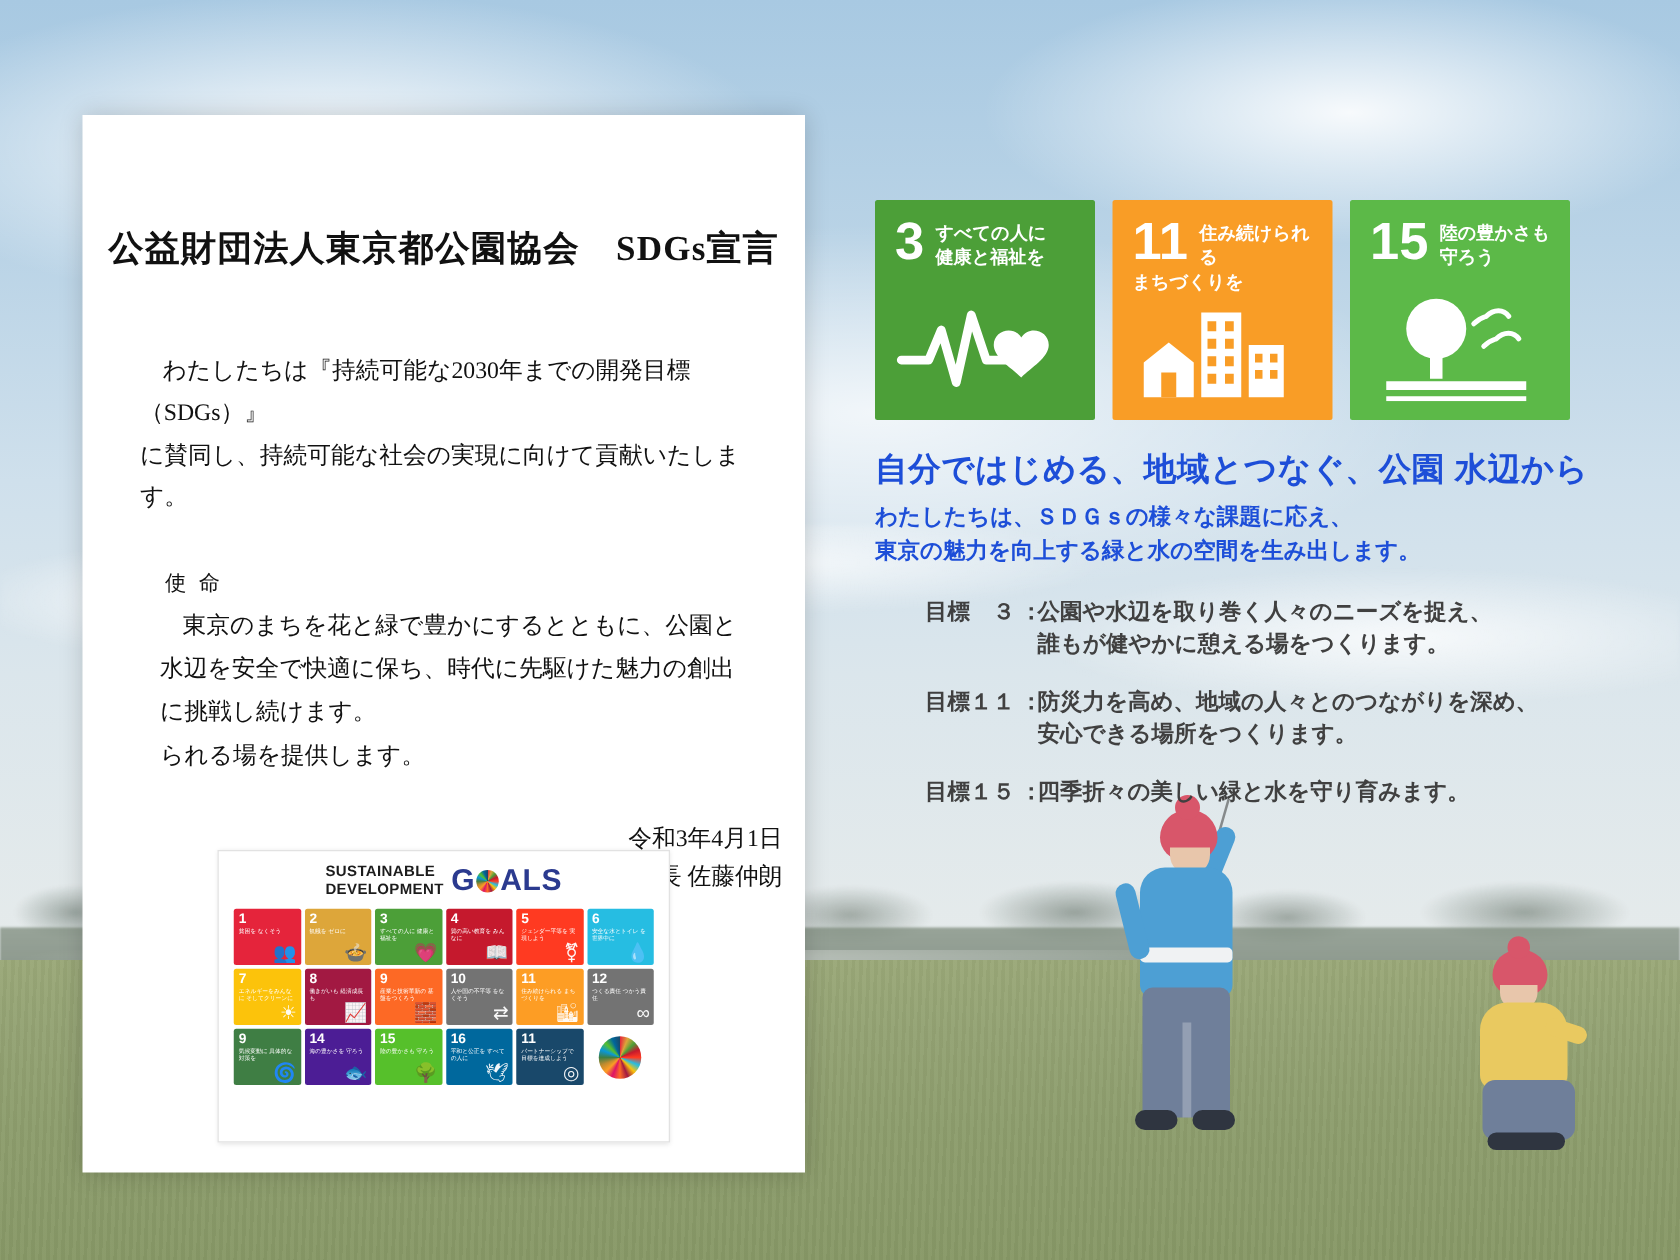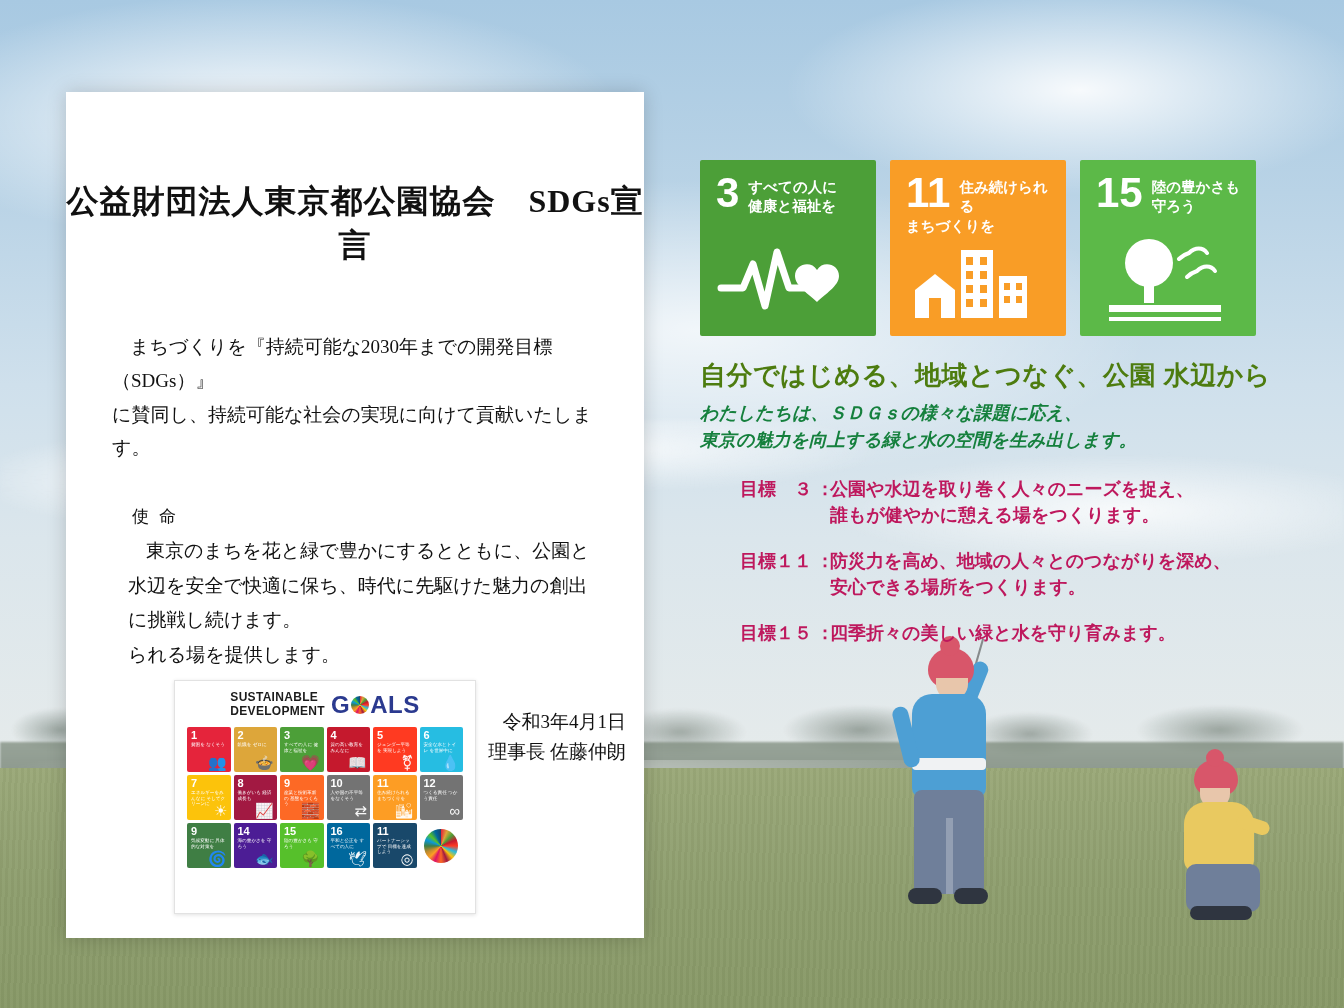--- a/index.html
+++ b/index.html
@@ -92,21 +92,21 @@
   
   #sheet{
     position:absolute;left:66px;top:92px;width:578px;height:846px;
     background:#ffffff;
     box-shadow:0 0 18px rgba(0,0,0,.18);
     font-family:"Liberation Serif", serif;
     color:#111;
   }
   #sheet .doc-title{
     text-align:center;
-    font-size:32px;
+    font-size:28px;
     font-weight:bold;
     letter-spacing:1px;
     margin-top:88px;
   }
   #sheet .para{
     margin:0 46px;
     font-size:19px;
     line-height:1.78;
   }
   #sheet .p-intro{margin-top:62px;}
@@ -122,21 +122,21 @@
   #sheet .signature{
     margin-top:34px;
     text-align:right;
     padding-right:18px;
     font-size:19px;
     line-height:1.6;
   }
 
   
   .sdg-poster{
-    position:absolute;left:108px;top:588px;width:302px;height:234px;
+    position:absolute;left:108px;top:588px;width:362px;height:234px;
     background:#fff;border:1px solid #e2e2e2;box-shadow:0 1px 4px rgba(0,0,0,.12);
     padding:10px 12px;box-sizing:border-box;
   }
   .sdg-poster .ph{
     display:flex;align-items:center;justify-content:center;gap:6px;
     font-family:"Liberation Sans", sans-serif;
   }
   .sdg-poster .ph .l1{font-size:12px;font-weight:bold;color:#1c1c1c;line-height:1.15;letter-spacing:.3px;text-align:left;}
   .sdg-poster .ph .goals{
     font-size:24px;font-weight:bold;color:#2b3a8f;letter-spacing:.5px;display:flex;align-items:center;
@@ -163,26 +163,26 @@
 
   
   #right{position:absolute;left:700px;top:160px;width:620px;}
   .icon-row{display:flex;gap:14px;}
   .sdg-icon{width:176px;height:176px;border-radius:2px;color:#fff;position:relative;padding:14px 14px 0 16px;box-sizing:border-box;}
   .sdg-icon .num{font-size:42px;font-weight:bold;line-height:.92;float:left;margin-right:9px;}
   .sdg-icon .lbl{font-size:14.5px;font-weight:bold;line-height:1.33;padding-top:4px;}
   .sdg-icon .art{position:absolute;left:0;right:0;bottom:16px;height:82px;display:flex;align-items:center;justify-content:center;}
 
   .headline{
-    margin-top:22px;font-size:26px;font-weight:bold;color:#4d7c0f;letter-spacing:.5px;
+    margin-top:22px;font-size:26px;font-weight:bold;color:#1d4ed8;letter-spacing:.5px;
     font-family:"Liberation Sans", sans-serif;
   }
-  .lead{margin-top:7px;font-size:18px;line-height:1.5;color:#15803d;font-weight:bold;font-style:italic;}
+  .lead{margin-top:7px;font-size:18px;line-height:1.5;color:#1d4ed8;font-weight:bold;}
   .goal-list{margin-top:22px;}
-  .goal-item{display:flex;margin-bottom:20px;font-size:18px;line-height:1.45;color:#be185d;font-weight:bold;}
+  .goal-item{display:flex;margin-bottom:20px;font-size:18px;line-height:1.45;color:#404040;font-weight:bold;}
   .goal-item .gkey{width:112px;flex:0 0 112px;text-align:right;padding-right:4px;}
   .goal-item .gsep{width:14px;flex:0 0 14px;}
   .goal-item .gtxt{flex:1;}
 </style>
 </head>
 <body>
 
 <div id="bg">
   <div class="sky"></div>
   <div class="cloudband"></div>
@@ -210,21 +210,21 @@
     <div class="arm"></div>
     <div class="legs"></div>
     <div class="shoe"></div>
   </div>
 </div>
 
 <div id="sheet">
   <div class="doc-title">公益財団法人東京都公園協会　SDGs宣言</div>
 
   <div class="para p-intro">
-    <div>まちづくりを『持続可能な2030年までの開発目標（SDGs）』</div>
+    <div>わたしたちは『持続可能な2030年までの開発目標（SDGs）』</div>
     <div>に賛同し、持続可能な社会の実現に向けて貢献いたします。</div>
   </div>
 
   <div class="mission-head">使命</div>
   <div class="mission-body">
     <div class="ind">東京のまちを花と緑で豊かにするとともに、公園と</div>
     <div>水辺を安全で快適に保ち、時代に先駆けた魅力の創出</div>
     <div>に挑戦し続けます。</div>
     <div>られる場を提供します。</div>
   </div>

